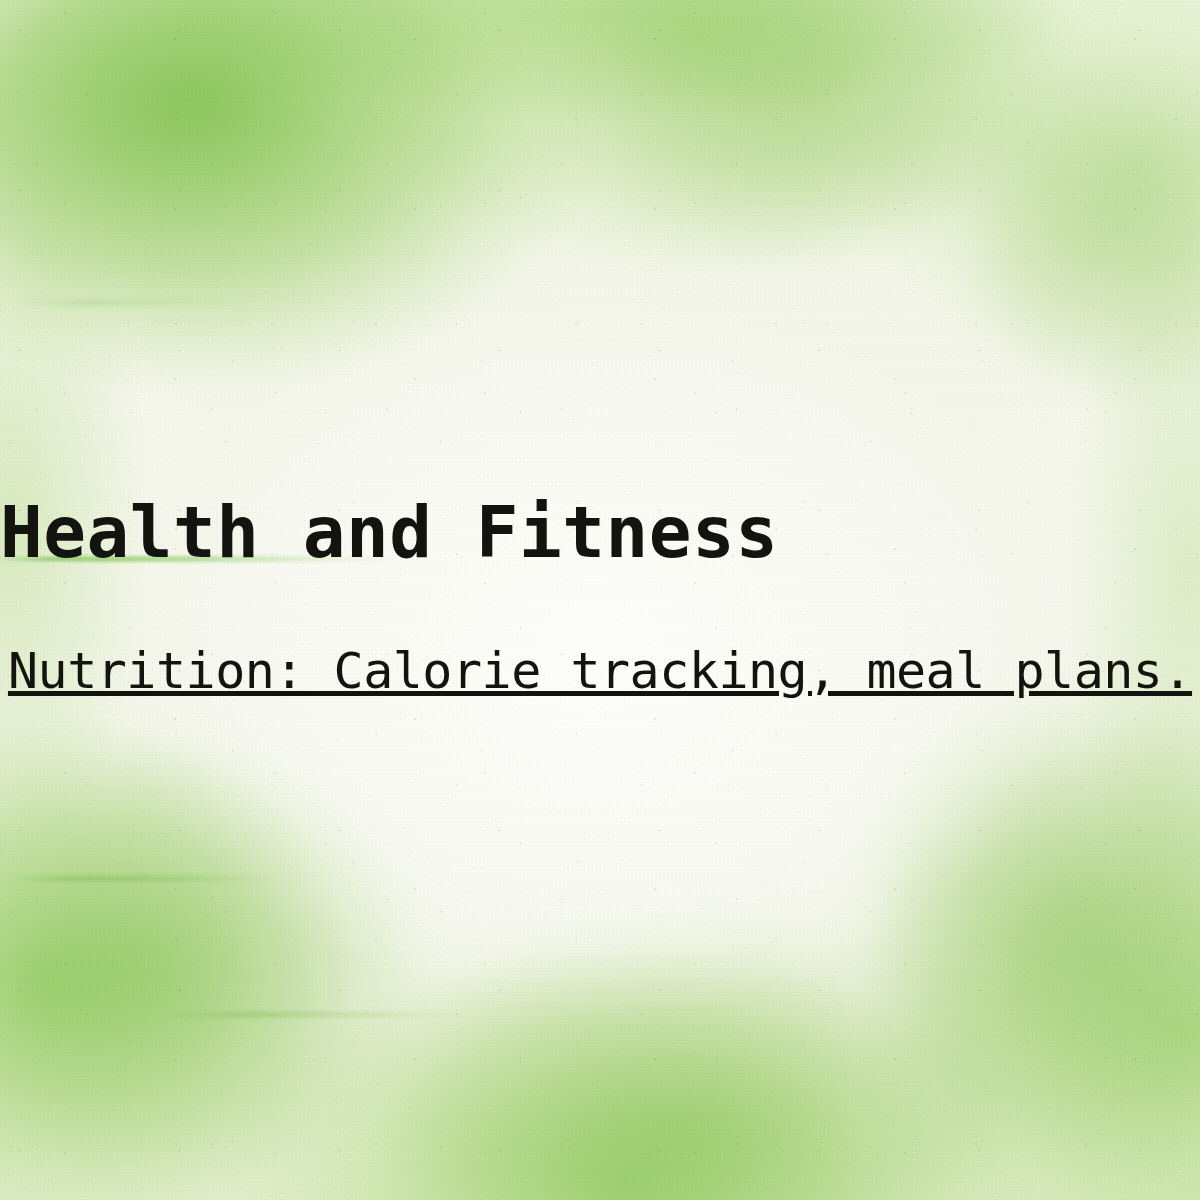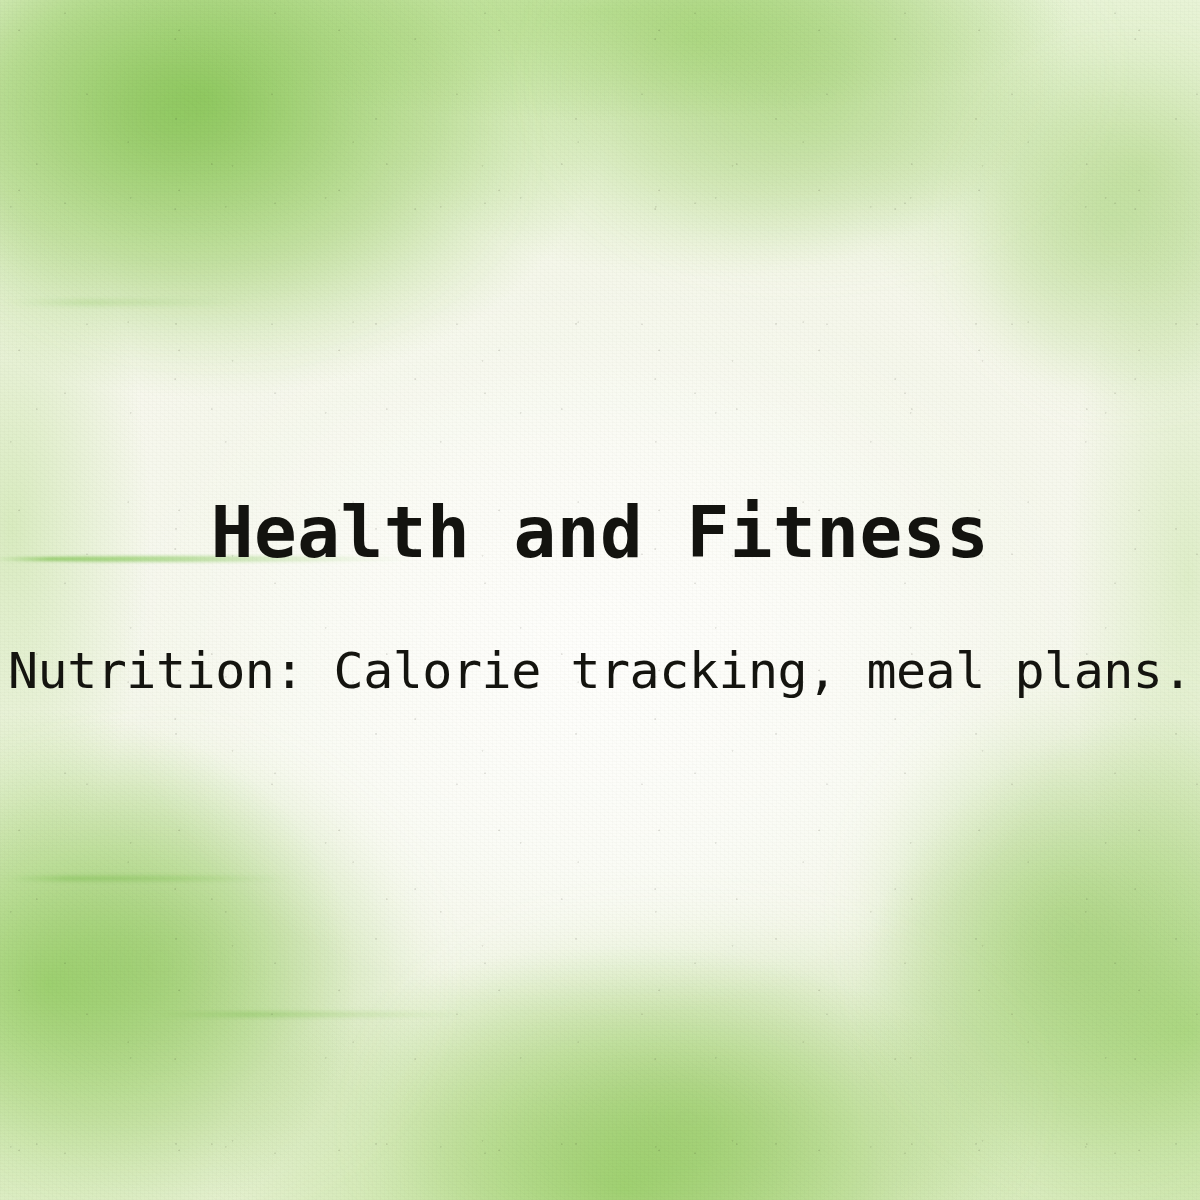--- a/index.html
+++ b/index.html
@@ -200,21 +200,20 @@
     flex-direction: column;
     align-items: center;
     pointer-events: none;
   }
 
   .poster-title {
     position: absolute;
     top: 448px;
     left: 0;
     width: 1200px;
-    text-align: center;
     font-size: 71px;
     line-height: 1.04;
     font-weight: 700;
     letter-spacing: 0.5px;
     color: #13130f;
     white-space: nowrap;
   }
 
   .poster-body {
     position: absolute;
@@ -225,20 +224,21 @@
     font-size: 50px;
     line-height: 67px;
     font-weight: 400;
     letter-spacing: -0.5px;
     color: #14140f;
     white-space: nowrap;
   }
 
   .poster-body .line {
     display: block;
+    text-decoration: underline;
   }
 </style>
 </head>
 <body>
 
 <div id="canvas">
 
   <div class="wash wash-paper"></div>
   <div class="wash wash-green-a"></div>
   <div class="wash wash-green-b"></div>

